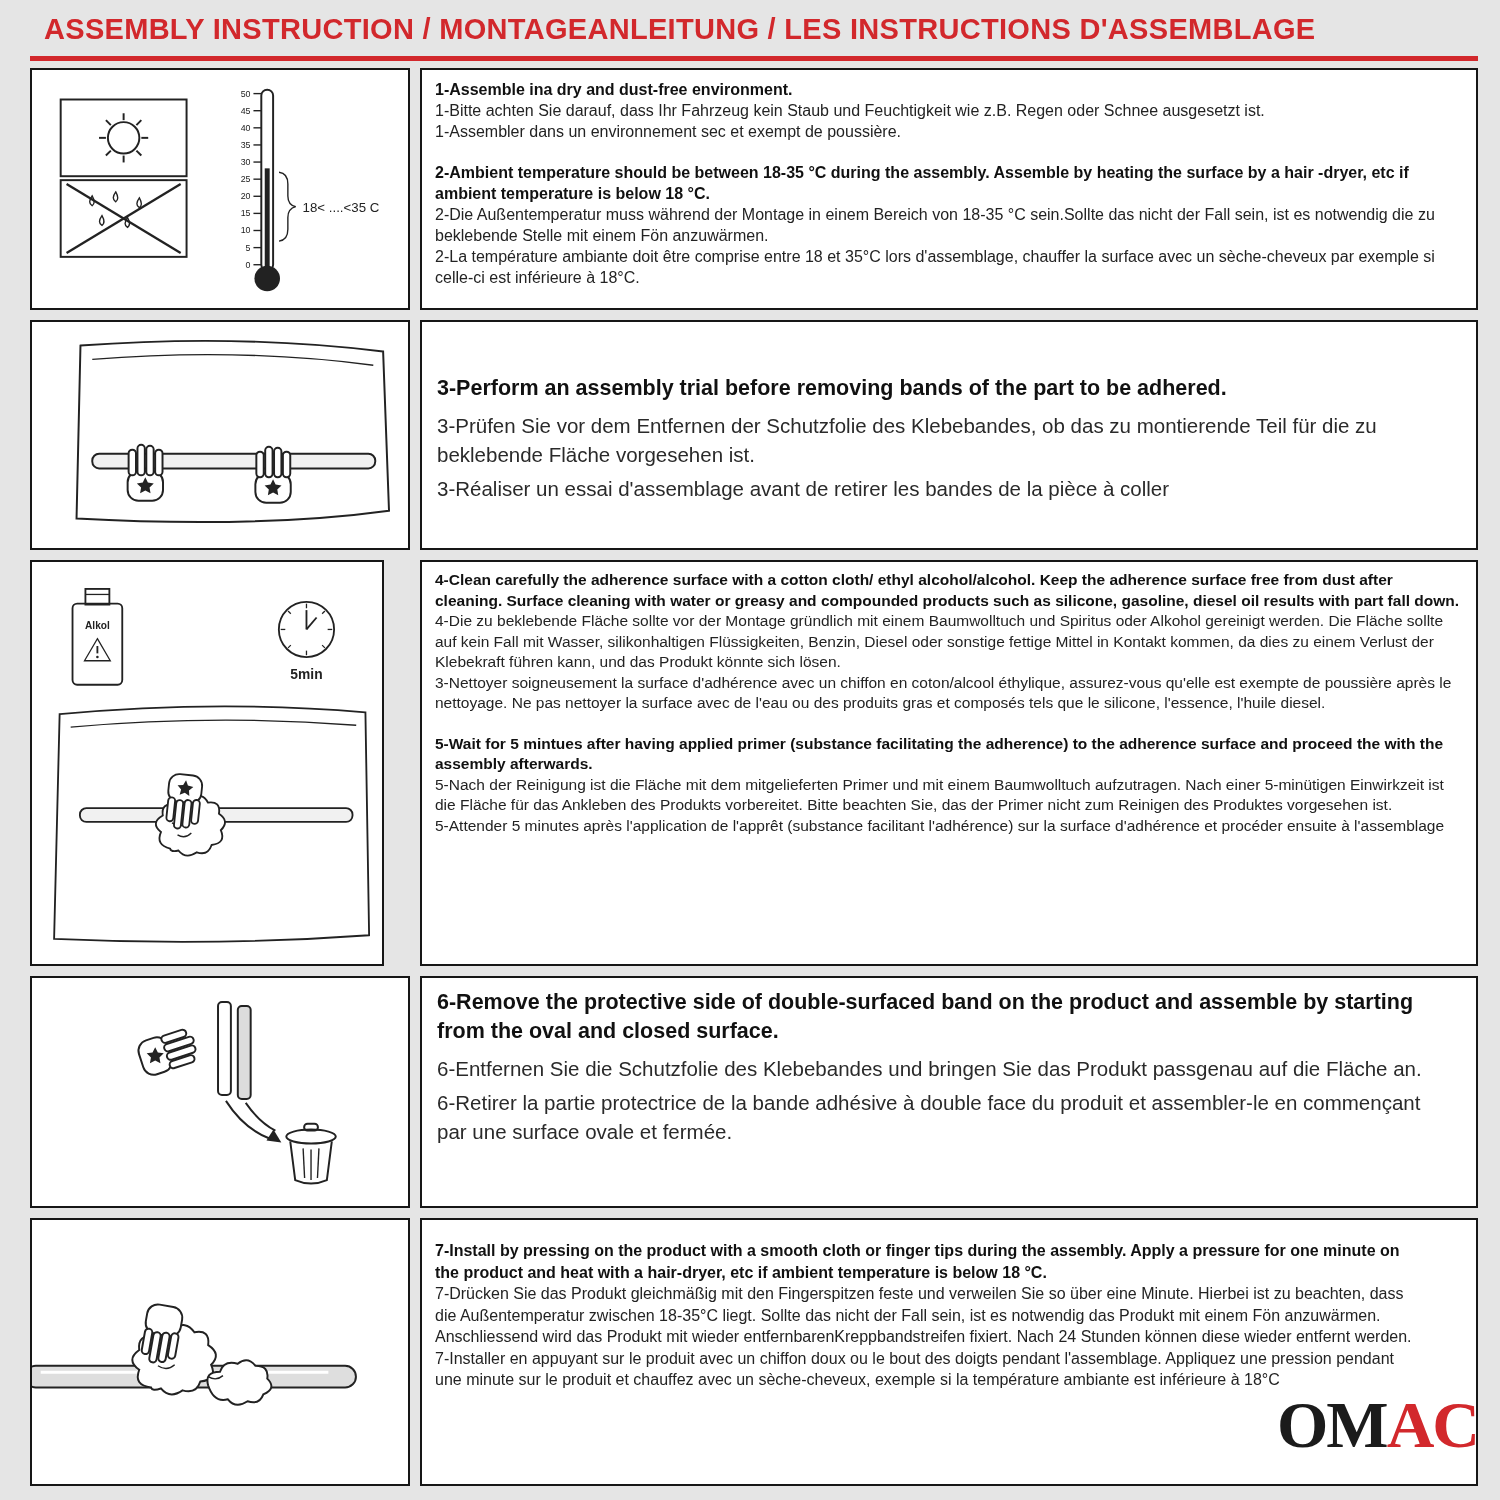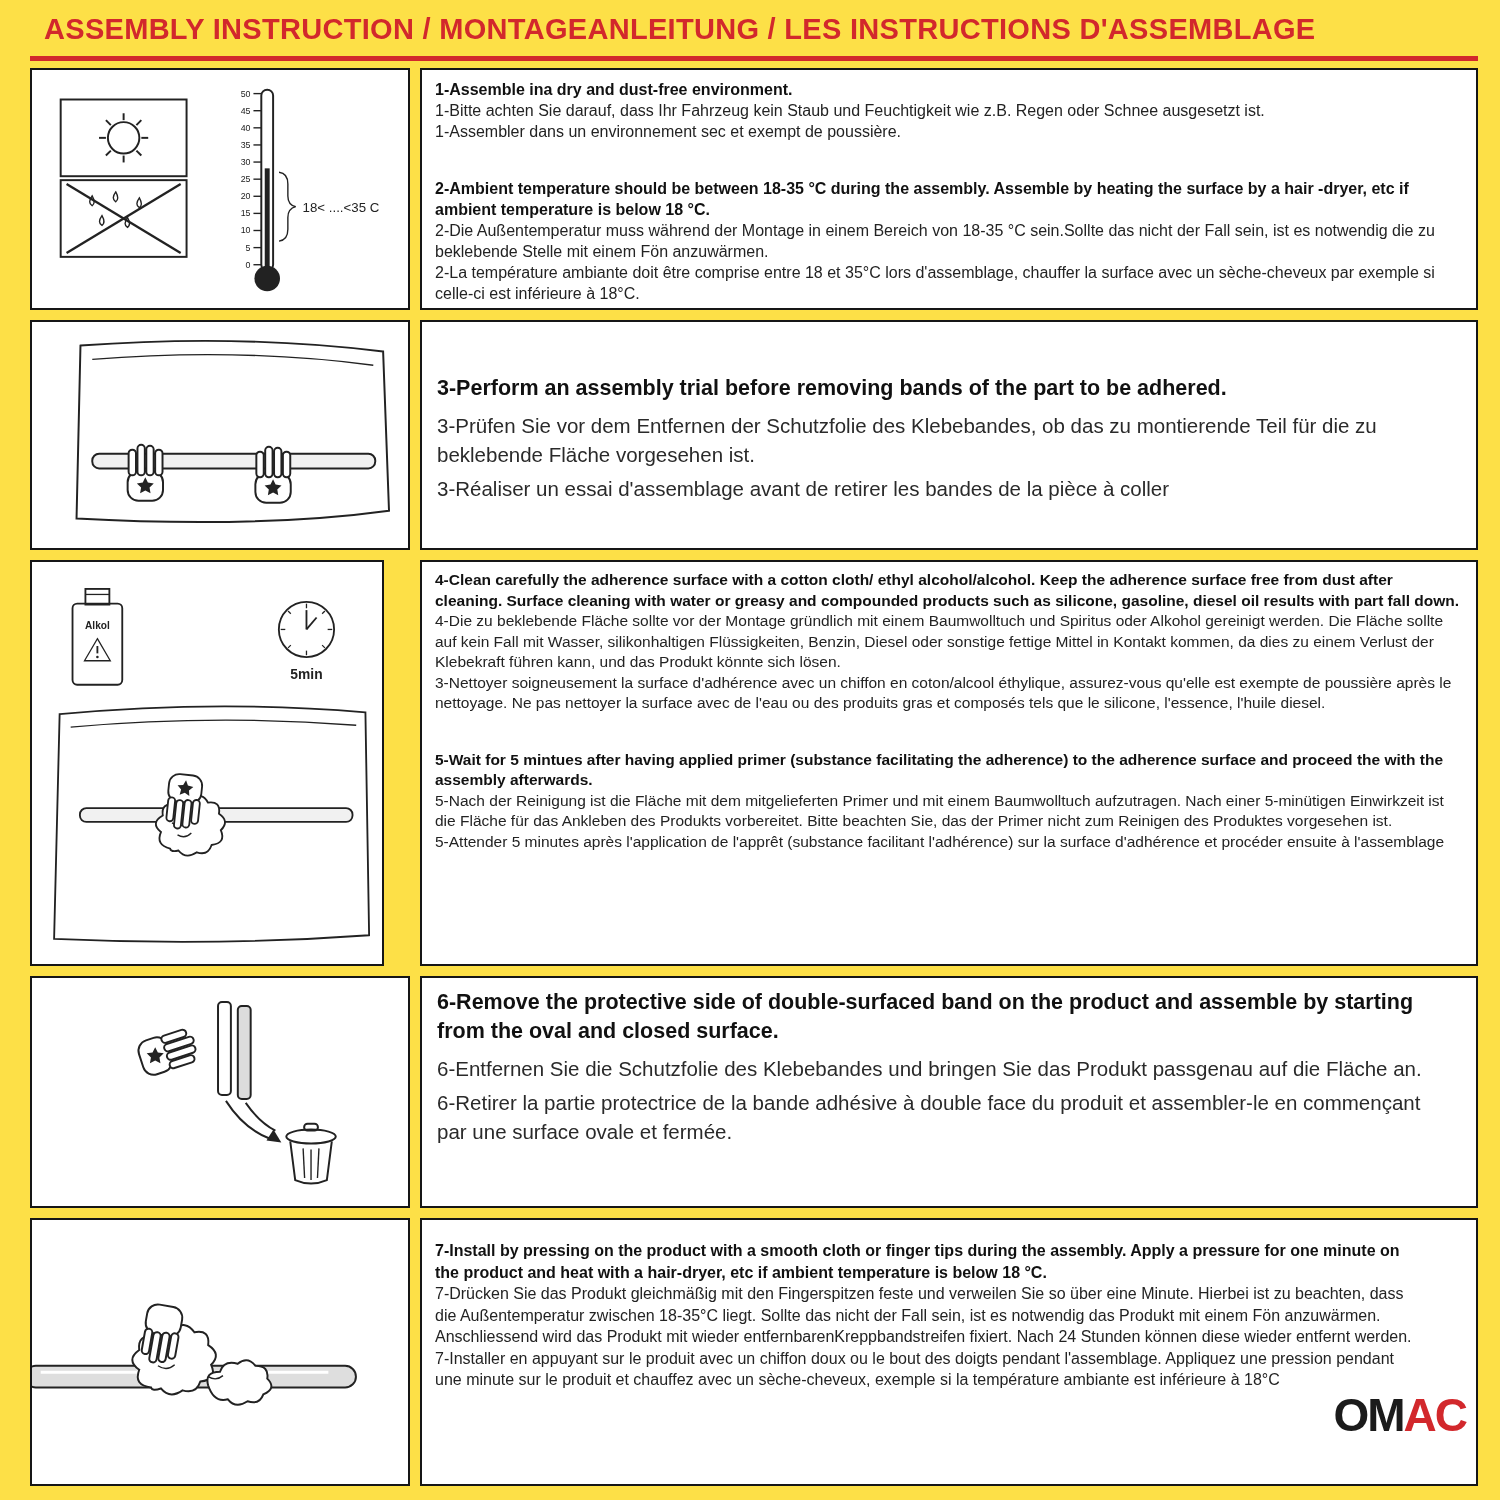--- a/index.html
+++ b/index.html
@@ -1,55 +1,55 @@
 <!DOCTYPE html>
 <html><head>
 <meta charset="utf-8">
 <style>
   *{margin:0;padding:0;box-sizing:border-box}
   html,body{background:#fff}
   body{width:1500px;height:1500px;position:relative;font-family:"Liberation Sans","DejaVu Sans",sans-serif;color:#1c1c1c;overflow:hidden}
-  .page{position:absolute;inset:0;background:#fde047}
+  .page{position:absolute;inset:0;background:#e5e5e5}
   .title{position:absolute;left:44px;top:13px;font-size:29px;font-weight:bold;color:#d2282c;letter-spacing:.3px;white-space:nowrap}
   .rule{position:absolute;left:30px;top:56px;width:1448px;height:5px;background:#d2282c}
   .box{position:absolute;border:2px solid #161616;background:#fff;overflow:hidden}
   
   .r1l{left:30px;top:68px;width:380px;height:242px}
   .r1r{left:420px;top:68px;width:1058px;height:242px}
   .r2l{left:30px;top:320px;width:380px;height:230px}
   .r2r{left:420px;top:320px;width:1058px;height:230px}
   .r3l{left:30px;top:560px;width:354px;height:406px}
   .r3r{left:420px;top:560px;width:1058px;height:406px}
   .r4l{left:30px;top:976px;width:380px;height:232px}
   .r4r{left:420px;top:976px;width:1058px;height:232px}
   .r5l{left:30px;top:1218px;width:380px;height:268px}
   .r5r{left:420px;top:1218px;width:1058px;height:268px}
   
   .txt{padding:9px 4px 6px 13px}
   .txt p{font-size:16px;line-height:21px;color:#232323}
   .txt p.b{font-weight:bold;color:#111}
-  .gap{margin-top:36px}
+  .gap{margin-top:20px}
   .t3{padding:8px 14px 4px 13px}
   .t3 p{font-size:15.5px;line-height:20.5px}
   .t5{padding:20px 60px 6px 13px}
   .t5 p{font-size:16px;line-height:21.5px}
   .big{padding:52px 48px 0 15px}
   .big p{font-size:20.5px;line-height:29px;color:#2a2a2a;margin-bottom:5px}
   .big p.b{font-size:21.5px;font-weight:bold;color:#111;margin-bottom:8px}
   .big4{padding-top:10px}
   
   .fig{width:100%;height:100%;display:block}
   .ln{fill:none;stroke:#222;stroke-width:2}
   .lnthin{fill:none;stroke:#222;stroke-width:1.4}
   .hand rect{fill:#fff;stroke:#222;stroke-width:2}
   .cloth{fill:#fff;stroke:#222;stroke-width:2}
   .tick{font-size:9px;fill:#222;font-family:"Liberation Sans",sans-serif}
   .svg-label{fill:#222;font-family:"Liberation Sans",sans-serif}
   
-  .logo{position:absolute;right:34px;top:1392px;font-size:46px;font-weight:bold;letter-spacing:-2px;line-height:1;z-index:5;font-family:Liberation Sans, sans-serif}
+  .logo{position:absolute;right:22px;top:1392px;font-size:66px;font-weight:bold;letter-spacing:-2px;line-height:1;z-index:5;font-family:Liberation Serif, serif}
   .lg-dark{color:#1b1b1b}
   .lg-red{color:#d2282c}
 </style>
 </head>
 <body>
 
 <div class="page">
 
   <div class="title">ASSEMBLY INSTRUCTION / MONTAGEANLEITUNG / LES INSTRUCTIONS D'ASSEMBLAGE</div>
   <div class="rule"></div>

